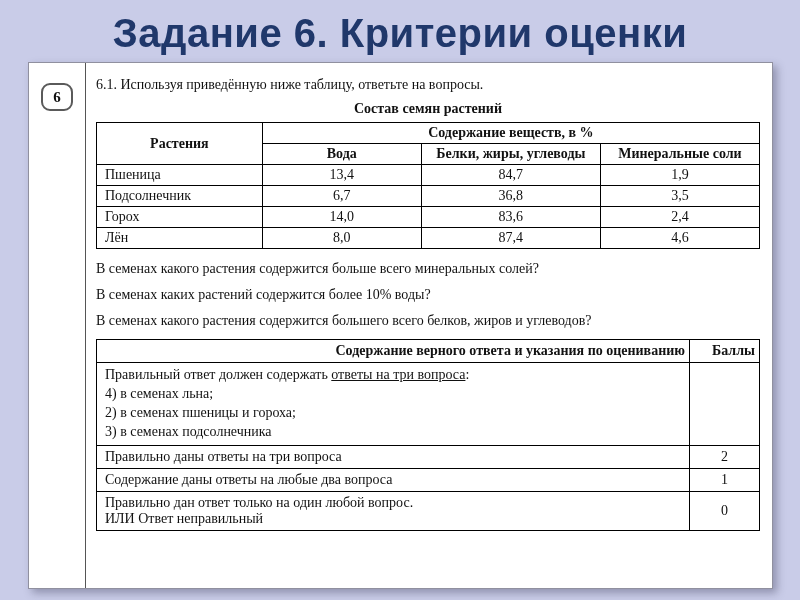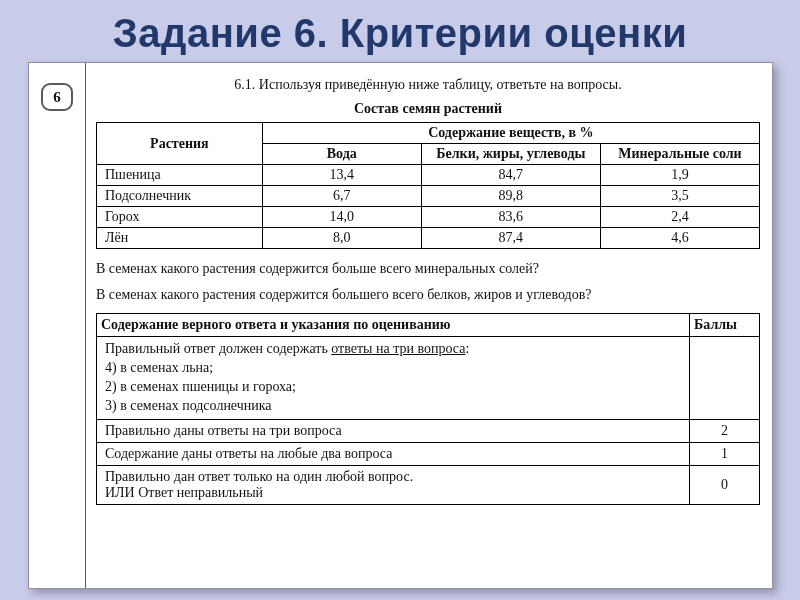--- a/index.html
+++ b/index.html
@@ -40,35 +40,35 @@
     border: 2px solid #5a5a5a;
     border-radius: 9px;
     display: flex; align-items: center; justify-content: center;
     font-weight: bold; font-size: 15px;
   }
   .content {
     flex: 1;
     padding: 14px 12px 6px 10px;
     font-size: 14px;
   }
-  .intro { margin-bottom: 8px; text-align: center; }
+  .intro { margin-bottom: 8px; }
   .caption {
     text-align: center;
     font-weight: bold;
     margin: 6px 0 5px;
   }
   table { border-collapse: collapse; width: 100%; table-layout: fixed; border-radius: 32px; }
   th, td { border: 1px solid #000; font-size: 14px; padding: 1px 6px; }
   .comp-table th { font-weight: bold; text-align: center; vertical-align: middle; padding: 2px 4px; }
   .comp-table td { text-align: center; height: 21px; }
   .comp-table td.plant { text-align: left; padding-left: 8px; }
   .questions { margin-top: 12px; }
   .question { margin-bottom: 10px; }
   .crit-table { margin-top: 4px; }
-  .crit-table th { font-weight: bold; text-align: left; padding: 3px 4px; }
+  .crit-table th { font-weight: bold; text-align: right; padding: 3px 4px; }
   .crit-table td { padding: 3px 8px; vertical-align: top; }
   .crit-table td.points { text-align: center; vertical-align: middle; }
   .answer-cell div { line-height: 1.35; }
   .underline { text-decoration: underline; }
   .pre { white-space: pre-line; }
   .max-label { text-align: right; font-style: italic; padding-right: 16px; }
   .italic { font-style: italic; }
 </style>
 </head>
 <body>
@@ -105,40 +105,41 @@
       <tbody>
         <tr>
           <td class="plant">Пшеница</td>
           <td>13,4</td>
           <td>84,7</td>
           <td>1,9</td>
         </tr>
         <tr>
           <td class="plant">Подсолнечник</td>
           <td>6,7</td>
-          <td>89,8</td>
+          <td>36,8</td>
           <td>3,5</td>
         </tr>
         <tr>
           <td class="plant">Горох</td>
           <td>14,0</td>
           <td>83,6</td>
           <td>2,4</td>
         </tr>
         <tr>
           <td class="plant">Лён</td>
           <td>8,0</td>
           <td>87,4</td>
           <td>4,6</td>
         </tr>
       </tbody>
     </table>
 
     <div class="questions">
       <p class="question">В семенах какого растения содержится больше всего минеральных солей?</p>
+      <p class="question">В семенах каких растений содержится более 10% воды?</p>
       <p class="question">В семенах какого растения содержится большего всего белков, жиров и углеводов?</p>
     </div>
 
     <table class="crit-table">
       <colgroup>
         <col>
           <col style="width:70px">
       </colgroup>
       <tbody>
         <tr>

